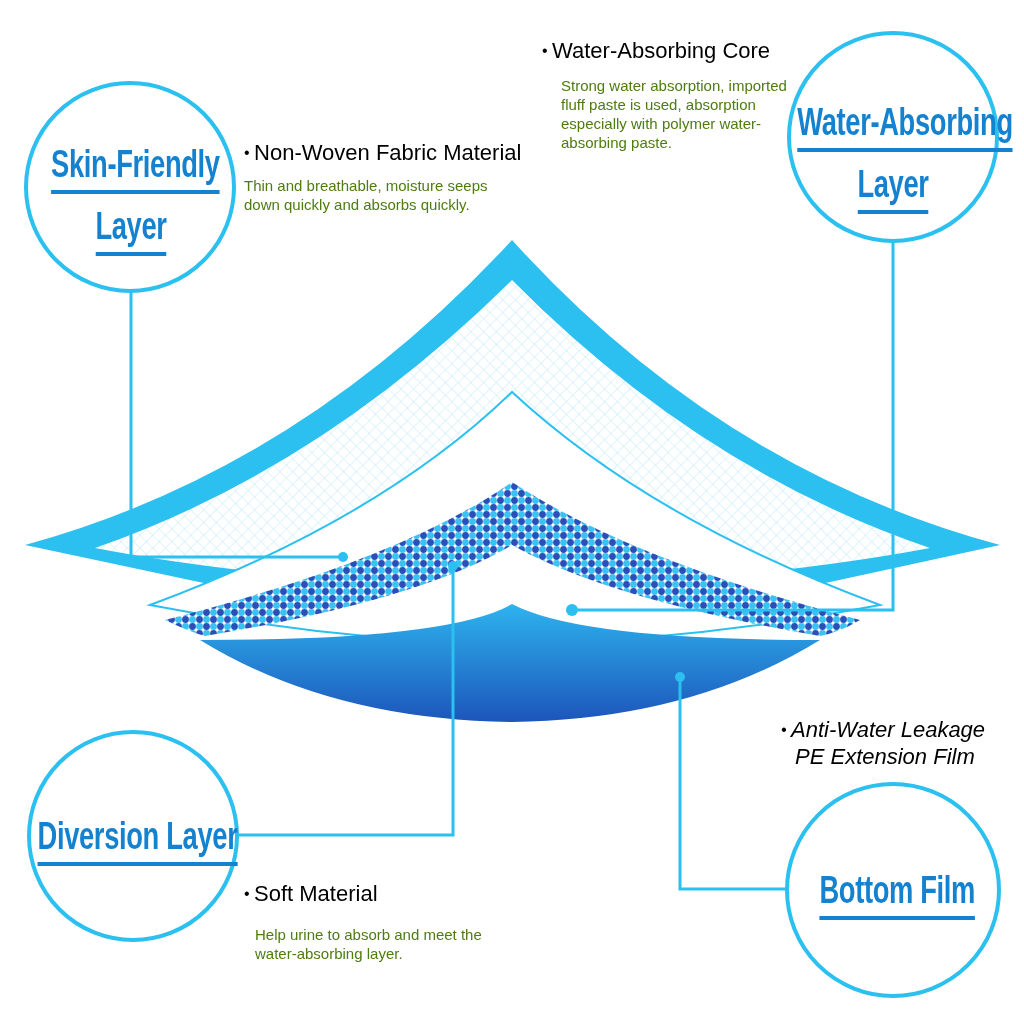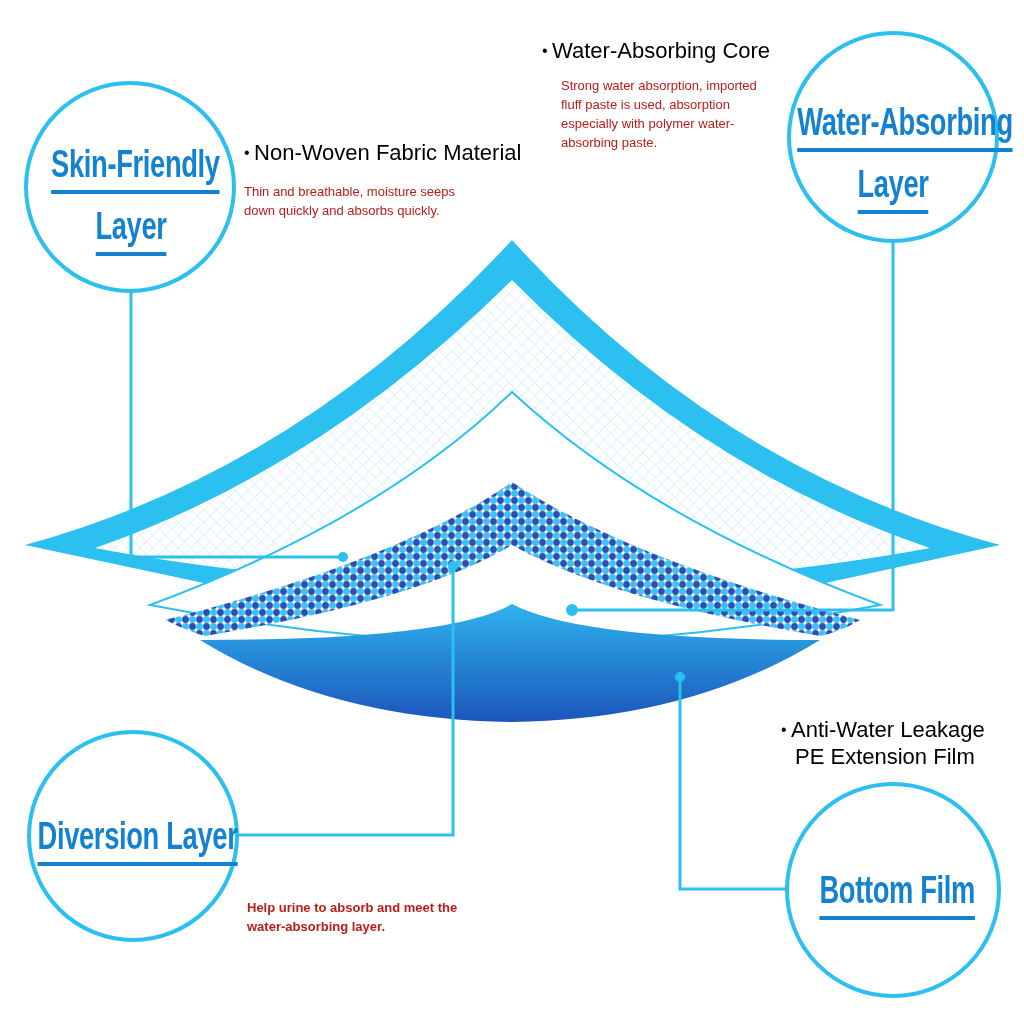--- a/index.html
+++ b/index.html
@@ -2,21 +2,21 @@
 <html><head>
 <meta charset="utf-8">
 <style>
   html, body { margin: 0; padding: 0; background: #ffffff; }
   body { width: 1024px; height: 1024px; position: relative; overflow: hidden; font-family: "Liberation Sans", "DejaVu Sans", sans-serif; }
   #stage { position: absolute; left: 0; top: 0; width: 1024px; height: 1024px; }
   .label-block { position: absolute; color: #222; }
   .bullet { font-size: 22px; line-height: 27px; color: #000000; white-space: nowrap; }
   .bullet::before { content: "\2022\00a0"; font-size: 16px; vertical-align: 2px; }
   .bullet.nobullet::before { content: ""; }
-  .desc { font-size: 13px; line-height: 19px; color: #b91c1c; }
+  .desc { font-size: 15px; line-height: 19px; color: #4d7c0f; }
   .circle-title {
     position: absolute; text-align: center; color: #1582d0;
     font-family: "Liberation Sans", "DejaVu Sans", sans-serif; font-weight: bold;
     transform: scaleX(0.72); transform-origin: center;
     letter-spacing: -0.5px; white-space: nowrap;
   }
   .circle-title span { display: inline-block; border-bottom: 4px solid #1582d0; padding-bottom: 2px; }
 </style>
 </head>
 <body>
@@ -93,39 +93,40 @@
 <div class="circle-title" style="left:0px; top:812px; width:268px; font-size:38px; line-height:48px;">
   <span>Diversion Layer</span>
 </div>
 
 <div class="circle-title" style="left:790px; top:866px; width:210px; font-size:38px; line-height:48px;">
   <span>Bottom Film</span>
 </div>
 
 <div class="label-block" style="left:244px; top:139px;">
   <div class="bullet">Non-Woven Fabric Material</div>
-  <div class="desc" style="margin-top:16px;">
+  <div class="desc" style="margin-top:10px;">
     <div>Thin and breathable, moisture seeps</div>
     <div>down quickly and absorbs quickly.</div>
   </div>
 </div>
 
 <div class="label-block" style="left:542px; top:37px;">
   <div class="bullet">Water-Absorbing Core</div>
   <div class="desc" style="margin-top:12px; margin-left:19px;">
     <div>Strong water absorption, imported</div>
     <div>fluff paste is used, absorption</div>
     <div>especially with polymer water-</div>
     <div>absorbing paste.</div>
   </div>
 </div>
 
 <div class="label-block" style="left:244px; top:880px;">
-  <div class="desc" style="margin-top:18px; margin-left:3px;font-weight:bold;">
+  <div class="bullet">Soft Material</div>
+  <div class="desc" style="margin-top:18px; margin-left:11px;">
     <div>Help urine to absorb and meet the</div>
     <div>water-absorbing layer.</div>
   </div>
 </div>
 
-<div class="label-block" style="left:781px; top:716px;">
+<div class="label-block" style="left:781px; top:716px;font-style:italic;">
   <div class="bullet">Anti-Water Leakage</div>
   <div class="bullet nobullet" style="margin-left:14px;">PE Extension Film</div>
 </div>
 
 </body></html>

